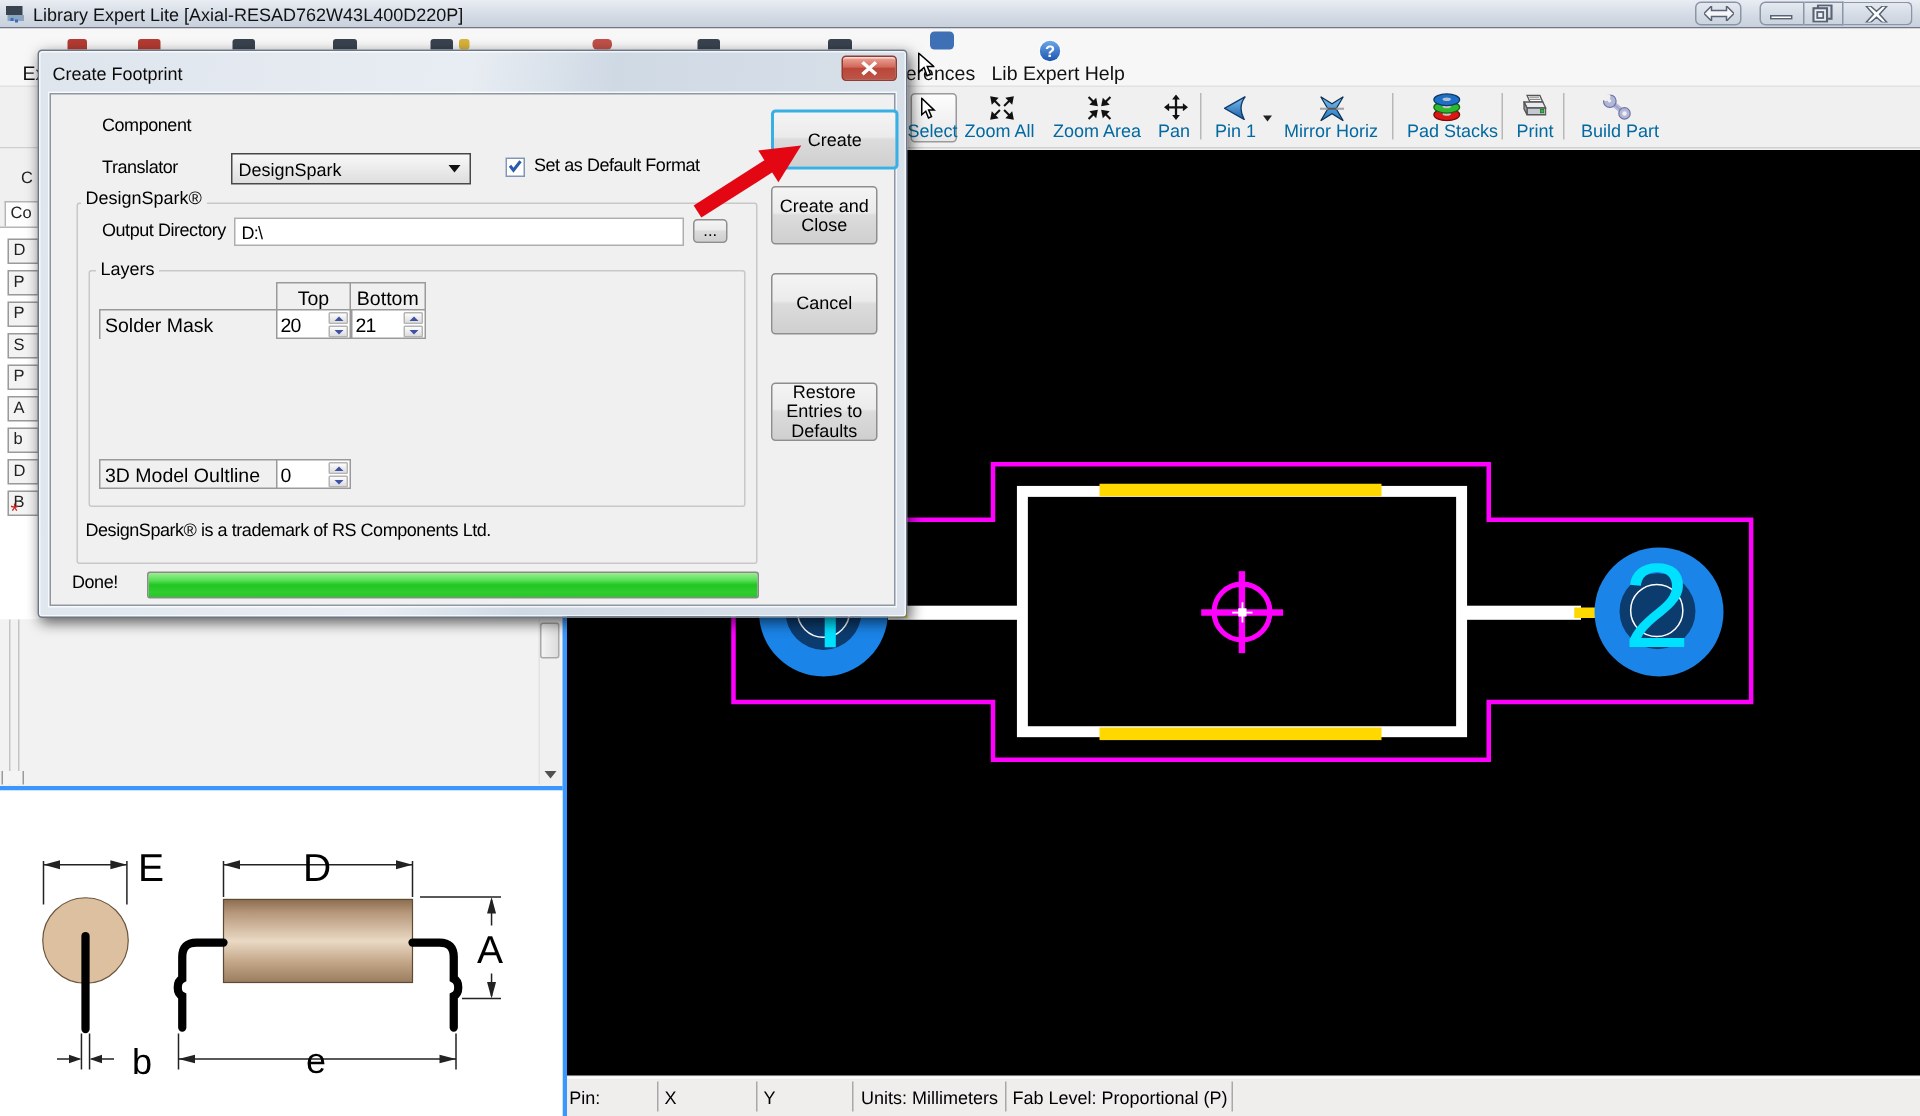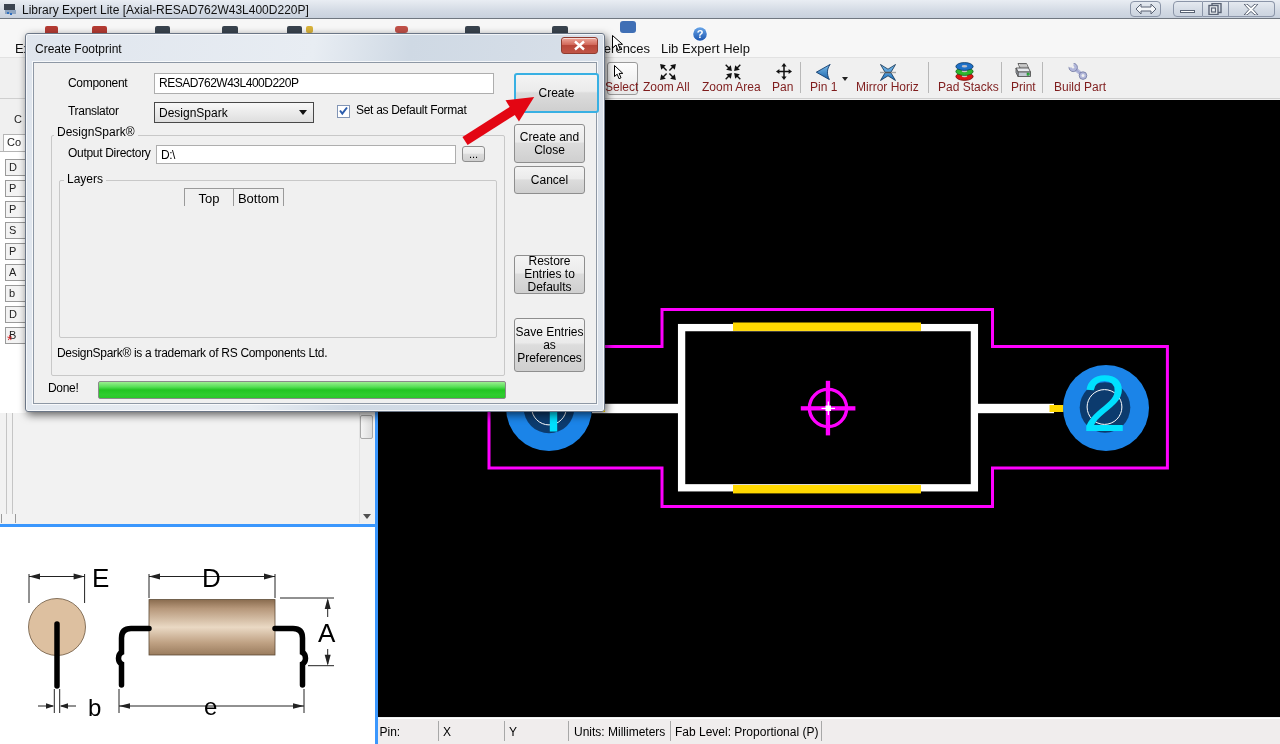--- a/index.html
+++ b/index.html
@@ -10,21 +10,21 @@
 
 #titlebar { left:0; top:0; width:1280px; height:19px;
   background:linear-gradient(#e9edf3,#d3dae4 60%,#c8d1dd);
   border-bottom:1px solid #707780; }
 #title-text { left:22px; top:3px; font-size:12px; color:#111; }
 #topbar { left:0; top:19px; width:1280px; height:39px; background:#f7f7f7; border-bottom:1px solid #e2e2e2; }
 #menurow-ex { left:15px; top:41px; font-size:13px; color:#111; }
 #menurow-pref { left:580px; top:41px; font-size:13px; color:#111; }
 #menurow-help { left:661px; top:41px; font-size:13px; color:#111; }
 #toolbar2 { left:0; top:58px; width:1280px; height:41px; background:#f0f0f0; border-bottom:1px solid #cfcfcf; }
-.tbtn { position:absolute; top:4px; text-align:center; font-size:12px; color:#7f1d1d; }
+.tbtn { position:absolute; top:4px; text-align:center; font-size:12px; color:#0369a1; }
 .tsep { position:absolute; top:4px; width:1px; height:31px; background:#b8b8b8; }
 
 .sl { position:absolute; left:5px; width:21px; height:17px; border:1px solid #9a9a9a; background:#f3f3f3; font-size:11px; padding:1px 0 0 3px; color:#222; }
 
 #statusbar { left:377px; top:718px; width:903px; height:26px; background:#f0eded; border-top:1px solid #ffffff; }
 .sdiv { position:absolute; top:3px; width:1px; height:20px; background:#a8a8a8; }
 .sfld { position:absolute; top:7px; font-size:12px; color:#000; }
 
 
 #leftpanel { left:0; top:99px; width:375px; height:425px; background:#f0f0f0; }
@@ -388,21 +388,20 @@
 
 <div class="abs" id="dialog">
   <div id="dlg-title">Create Footprint</div>
   <div id="dlg-close"></div>
   <svg style="position:absolute;left:547px;top:6px;z-index:5" width="13" height="11" viewBox="0 0 13 11">
     <path d="M2,1.5 L11,9.5 M11,1.5 L2,9.5" stroke="#fff" stroke-width="2.4"></path>
   </svg>
   <div id="dlg-content"></div>
 
   <div class="dl" style="left:42px;top:41.5px;">Component</div>
-  <div class="tb" style="left:128px;top:39px;width:340px;height:21px;padding:2px 0 0 4px;">RESAD762W43L400D220P</div>
   <div class="btn" style="left:488px;top:39px;width:85px;height:40px;border:2px solid #38b0e3;">Create</div>
 
   <div class="dl" style="left:42px;top:70px;">Translator</div>
   <div style="position:absolute;left:128px;top:68px;width:160px;height:21px;background:linear-gradient(#f8f8f8,#dedede);border:1.5px solid #484848;font-size:12px;padding:2.5px 0 0 4px;">DesignSpark
     <span style="position:absolute;right:6px;top:7px;width:0;height:0;border:4px solid transparent;border-top:5px solid #111;"></span>
   </div>
   <div style="position:absolute;left:311px;top:71px;width:13px;height:13px;background:#fff;border:1px solid #8295b5;">
     <svg width="11" height="11" viewBox="0 0 11 11" style="display:block;margin:0 auto">
         <path d="M2,4.5 L4.3,7.5 L9,1.5" stroke="#2b5cac" stroke-width="2" fill="none"></path>
       </svg>
@@ -417,29 +416,46 @@
   <div class="btn" style="left:436px;top:112px;width:23px;height:16px;font-size:11px;line-height:7px;">...</div>
 
   <div class="gbox" style="left:33px;top:146px;width:438px;height:158px;"></div>
   <div class="glabel" style="left:38px;top:137.5px;">Layers</div>
 
   <div id="ltable" style="position:absolute;left:40px;top:154px;width:218px;height:138px;font-size:13px;padding-left:36px;">
 
     <div style="position:absolute;left:118px;top:0;width:50px;height:18px;border:1px solid #9a9a9a;border-bottom:none;text-align:center;padding-top:2px;">Top</div>
     <div style="position:absolute;left:168px;top:0;width:50px;height:18px;border:1px solid #9a9a9a;border-bottom:none;border-left:none;text-align:center;padding-top:2px;">Bottom</div>
 
+    <div class="trow" style="top:18px;">
+        <span class="rl">Solder Mask</span>
+        <span class="vbox v1">20<span class="spin">
+            <span class="up"></span>
+            <span class="dn"></span>
+          </span></span>
+        <span class="vbox v2">21<span class="spin">
+            <span class="up"></span>
+            <span class="dn"></span>
+          </span></span>
+      </div>
+    <div class="trow" style="top:118px;">
+        <span class="rl">3D Model Oultline</span>
+        <span class="vbox v1">0<span class="spin">
+            <span class="up"></span>
+            <span class="dn"></span>
+          </span></span>
+      </div>
   </div>
   <div class="dl" style="left:31px;top:312px;">DesignSpark® is a trademark of RS Components Ltd.</div>
   <div class="dl" style="left:22px;top:347px;">Done!</div>
   <div id="progress"></div>
 
   <div class="btn" style="left:488px;top:90px;width:71px;height:39px;">Create and<br>Close</div>
-  <div class="btn" style="left:488px;top:132px;width:71px;height:28px;">Cancel</div>
+  <div class="btn" style="left:488px;top:148px;width:71px;height:41px;">Cancel</div>
   <div class="btn" style="left:488px;top:221px;width:71px;height:39px;">Restore<br>Entries to<br>Defaults</div>
-  <div class="btn" style="left:488px;top:284px;width:71px;height:54px;">Save Entries<br>as<br>Preferences</div>
 
   <svg style="position:absolute;left:433px;top:53px;z-index:6" width="90" height="62" viewBox="0 0 90 62">
     <g transform="translate(6,54) rotate(-32.5)">
       <rect x="0" y="-4.8" width="58" height="9.6" fill="#e30613"></rect>
       <polygon points="56,-12.5 56,12.5 82,0" fill="#e30613"></polygon>
     </g>
   </svg>
 </div>
 
 </body></html>

